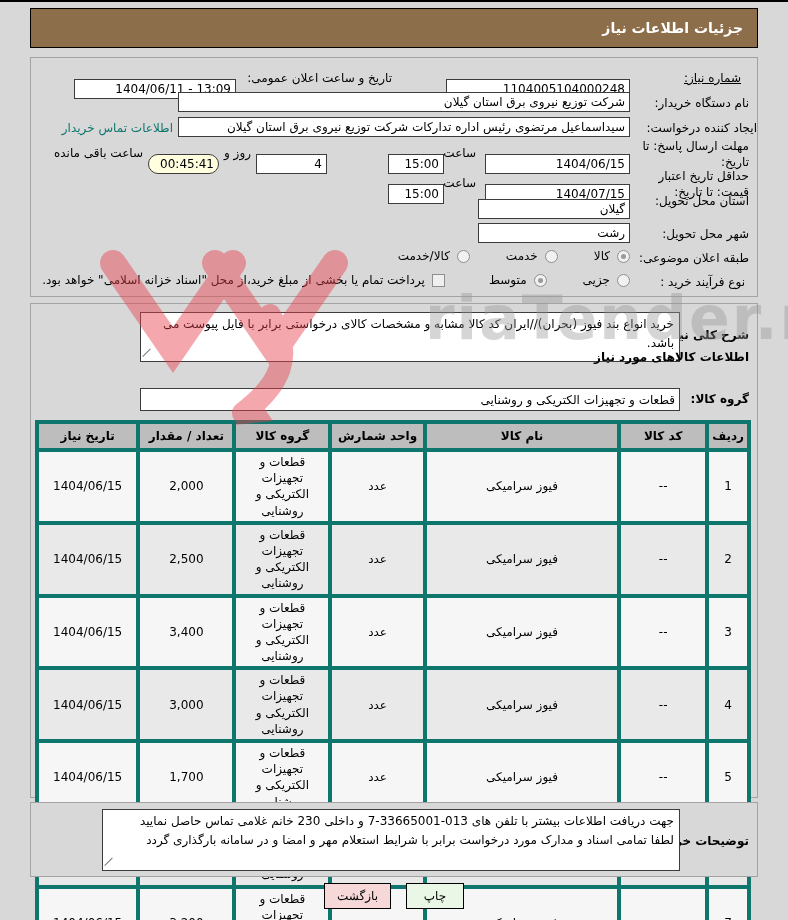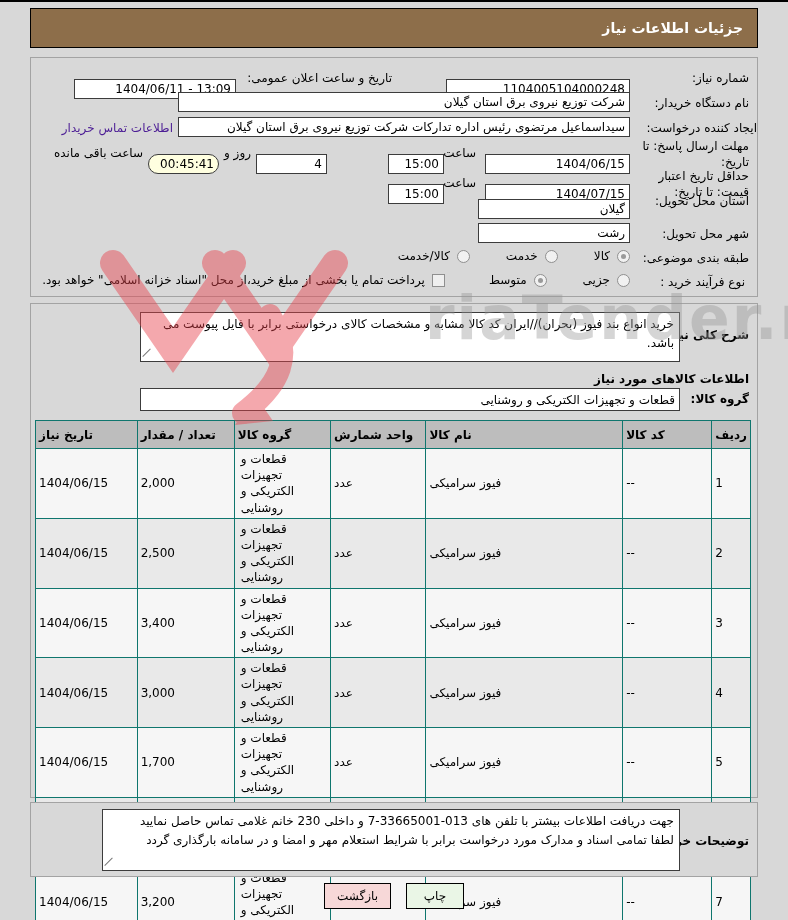--- a/index.html
+++ b/index.html
@@ -32,21 +32,21 @@
   .lbl.bold { font-weight:bold; }
 
   input.fld, .fld-like {
     position:absolute; height:20px; border:1px solid #3c3c3c; background:#fff;
     font-family:"DejaVu Sans", sans-serif; font-size:12px; padding:0 4px; color:#000;
   }
   input.center { text-align:right; direction:ltr;margin-top:12px; }
   input.rtl-val { text-align:right; direction:rtl; }
   input.countdown { background:#ffffe0;border-radius:10px; }
 
-  .link { position:absolute; color:#4c1d95; font-size:12px; white-space:nowrap; cursor:pointer; }
+  .link { position:absolute; color:#0f766e; font-size:12px; white-space:nowrap; cursor:pointer; }
 
   .optrow { position:absolute; display:flex; direction:rtl; align-items:center; gap:7px; }
   .radio {
     width:13px; height:13px; border-radius:50%; border:1px solid #8f8f8f;
     background:#f1f1f1; display:inline-block; position:relative; flex:0 0 auto;
   }
   .radio.selected::after {
     content:""; position:absolute; top:3px; right:3px; width:5px; height:5px;
     border-radius:50%; background:#9a9a9a;
   }
@@ -70,21 +70,21 @@
     content:""; position:absolute; left:0; bottom:3px; width:11px; height:1px;
     background:#777; transform:rotate(-45deg); transform-origin:left bottom;
   }
 
   table.items {
     position:absolute; top:116px; right:6px; width:716px;
     border-collapse:collapse; direction:rtl; font-size:12px;
     background:#f6f6f6;
   }
   table.items th, table.items td {
-    border:1px solid #0f766e; text-align:left; vertical-align:middle; padding:2px 3px;
+    border:4px solid #0f766e; text-align:center; vertical-align:middle; padding:2px 3px;
   }
   table.items th { background:#bdbdbd; font-weight:bold; height:28px; }
   table.items tbody tr { height:43px; }
   table.items tbody tr:nth-child(odd)  td { background:#f6f6f6; }
   table.items tbody tr:nth-child(even) td { background:#e9e9e9; }
   table.items td.group-col { line-height:1.35; padding:2px 6px; }
 
   .buttons {
     position:absolute; top:883px; left:0; width:788px;
     display:flex; direction:rtl; justify-content:center; gap:15px;
@@ -105,21 +105,21 @@
 </style>
 </head>
 <body>
 
 <div class="top-line"></div>
 
 <div class="titlebar">جزئیات اطلاعات نیاز</div>
 
 <div class="groupbox" id="box-fields">
 
-  <span class="lbl" style="right:8px; top:13px;">شماره نیاز:</span>
+  <span class="lbl" style="right:16px; top:13px;text-decoration:underline;">شماره نیاز:</span>
   <input class="fld center" style="right: 127px; top: 9px; width: 184px;" readonly="" value="1104005104000248">
 
   <span class="lbl" style="right:365px; top:13px;">تاریخ و ساعت اعلان عمومی:</span>
   <input class="fld center" style="right: 521px; top: 9px; width: 162px;" readonly="" value="1404/06/11 - 13:09">
 
   <span class="lbl" style="right:8px; top:38px;">نام دستگاه خریدار:</span>
   <input class="fld rtl-val" style="right: 127px; top: 34px; width: 452px;" readonly="" value="شرکت توزیع نیروی برق استان گیلان">
 
   <span class="lbl" style="right:0; top:63px;">ایجاد کننده درخواست:</span>
   <input class="fld rtl-val" style="right: 127px; top: 59px; width: 452px;" readonly="" value="سیداسماعیل مرتضوی رئیس اداره تدارکات شرکت توزیع نیروی برق استان گیلان">
@@ -138,21 +138,21 @@
   <input class="fld center" style="right: 127px; top: 114px; width: 145px;" readonly="" value="1404/07/15">
   <span class="lbl" style="right:281px; top:118px;">ساعت</span>
   <input class="fld center" style="right: 313px; top: 114px; width: 56px;" readonly="" value="15:00">
 
   <span class="lbl" style="right:8px; top:136px;margin-left:11px;">استان محل تحویل:</span>
   <input class="fld rtl-val" style="right: 127px; top: 141px; width: 152px;" readonly="" value="گیلان">
 
   <span class="lbl" style="right:8px; top:169px;">شهر محل تحویل:</span>
   <input class="fld rtl-val" style="right: 127px; top: 165px; width: 152px;" readonly="" value="رشت">
 
-  <span class="lbl" style="right:8px; top:193px;">طبقه بندی موضوعی:</span>
+  <span class="lbl" style="right:8px; top:193px;">طبقه اعلان موضوعی:</span>
   <div class="optrow" style="right:127px; top:191px;">
     <span class="radio selected"></span>
     <span class="opt-label">کالا</span>
     <span class="optgap"></span>
     <span class="radio"></span>
     <span class="opt-label">خدمت</span>
     <span class="optgap"></span>
     <span class="radio"></span>
     <span class="opt-label">کالا/خدمت</span>
   </div>
@@ -171,21 +171,21 @@
 </div>
 
 <div class="groupbox" id="box-items">
 
   <span class="lbl bold" style="right:8px; top:24px;">شرح کلی نیاز:</span>
   <div class="ta-wrap" style="right:77px; top:8px; width:540px; height:50px;">
     <textarea readonly="" style="">خرید انواع بند فیوز (بحران)//ایران کد کالا مشابه و مشخصات کالای درخواستی برابر با فایل پیوست می باشد.</textarea>
     <span class="resize-glyph"></span>
   </div>
 
-  <span class="lbl bold" style="right:8px; top:68px;">اطلاعات کالاهای مورد نیاز</span>
+  <span class="lbl bold" style="right:8px; top:46px;">اطلاعات کالاهای مورد نیاز</span>
 
   <span class="lbl bold" style="right:8px; top:88px;">گروه کالا:</span>
   <input class="fld rtl-val" style="right: 77px; top: 84px; width: 540px; height: 23px;" readonly="" value="قطعات و تجهیزات الکتریکی و روشنایی">
 
   <table class="items">
     <colgroup>
       <col style="width:34px">
         <col style="width:90px">
         <col style="width:199px">
       <col style="width:96px">

